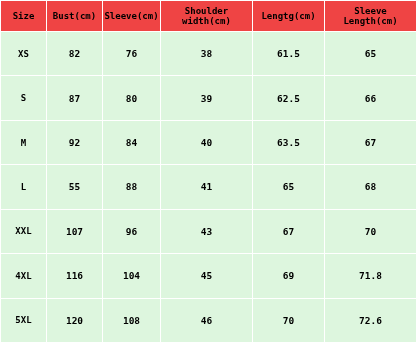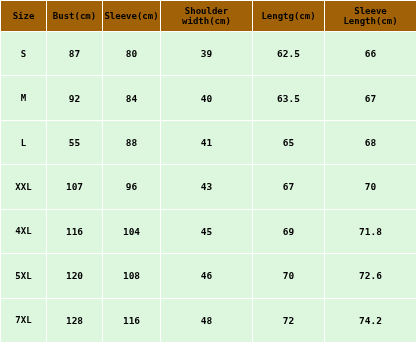--- a/index.html
+++ b/index.html
@@ -23,21 +23,21 @@
   .size-table th,
   .size-table td {
     border: 1px solid #ffffff;
     text-align: center;
     vertical-align: middle;
     color: #000000;
     font-weight: bold;
     padding: 0;
   }
   .size-table thead th {
-    background: #a16207;
+    background: #ef4444;
     font-size: 9px;
     height: 30px;
     letter-spacing: 0px;
   }
   .size-table tbody td {
     background: #ddf6de;
     font-size: 9.5px;
     height: 25.5px;
   }
   .size-table tbody td.col-size {
@@ -67,20 +67,28 @@
     <tr>
       <th>Size</th>
       <th>Bust(cm)</th>
       <th>Sleeve(cm)</th>
       <th>Shoulder width(cm)</th>
       <th>Lengtg(cm)</th>
       <th>Sleeve Length(cm)</th>
     </tr>
   </thead>
   <tbody>
+    <tr>
+      <td class="col-size">XS</td>
+      <td>82</td>
+      <td>76</td>
+      <td>38</td>
+      <td>61.5</td>
+      <td>65</td>
+    </tr>
     <tr>
       <td class="col-size">S</td>
       <td>87</td>
       <td>80</td>
       <td>39</td>
       <td>62.5</td>
       <td>66</td>
     </tr>
     <tr>
       <td class="col-size">M</td>
@@ -115,22 +123,14 @@
       <td>71.8</td>
     </tr>
     <tr>
       <td class="col-size">5XL</td>
       <td>120</td>
       <td>108</td>
       <td>46</td>
       <td>70</td>
       <td>72.6</td>
     </tr>
-    <tr>
-      <td class="col-size">7XL</td>
-      <td>128</td>
-      <td>116</td>
-      <td>48</td>
-      <td>72</td>
-      <td>74.2</td>
-    </tr>
   </tbody>
 </table>
 
 </body></html>

